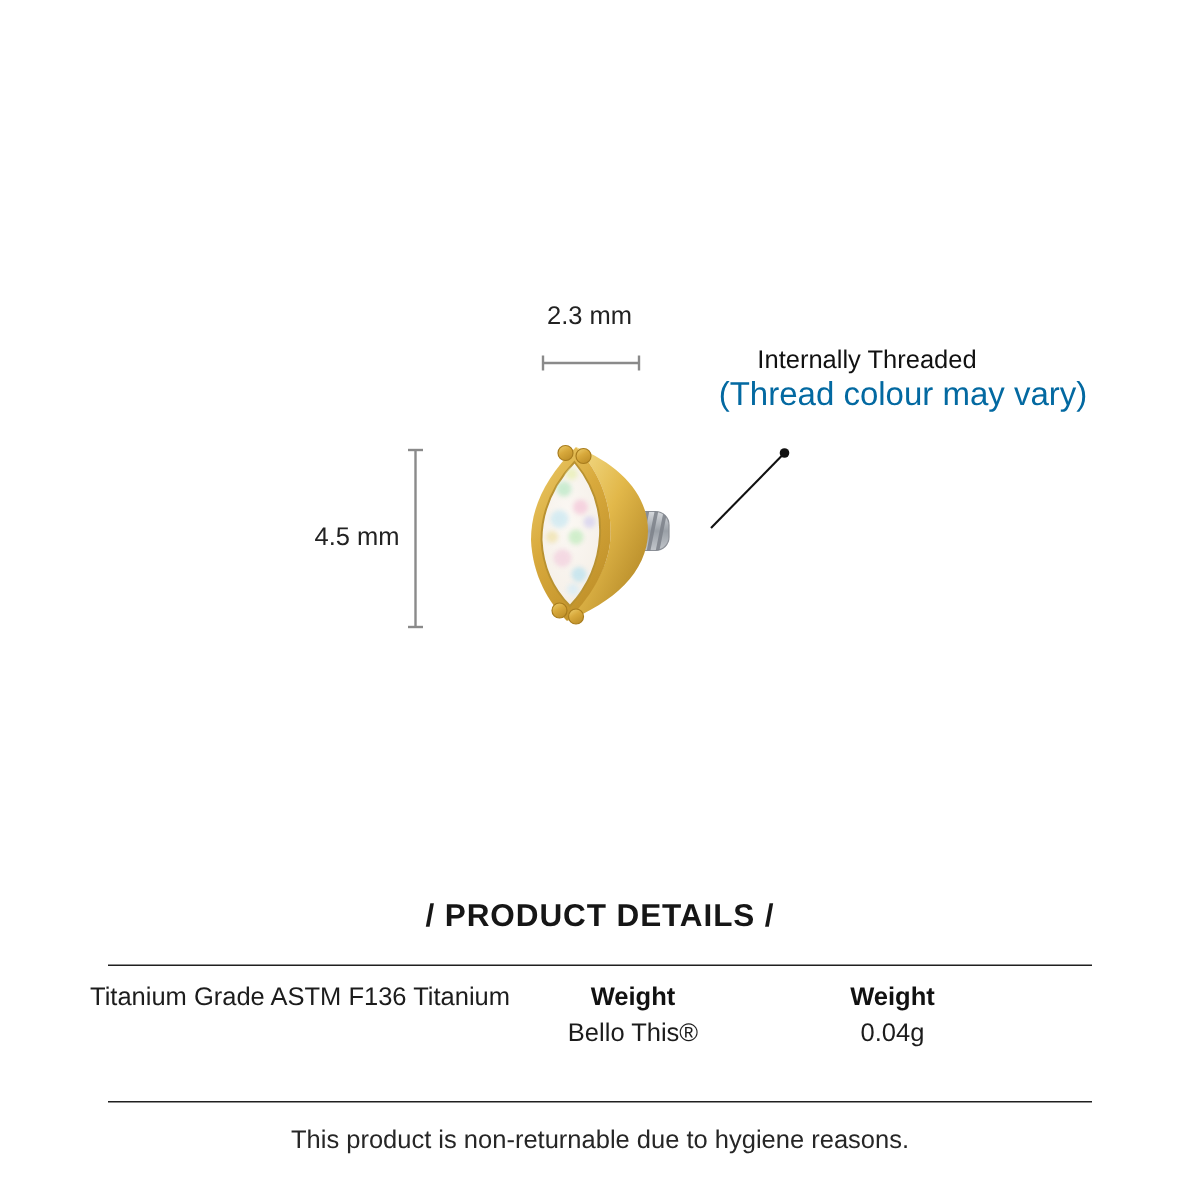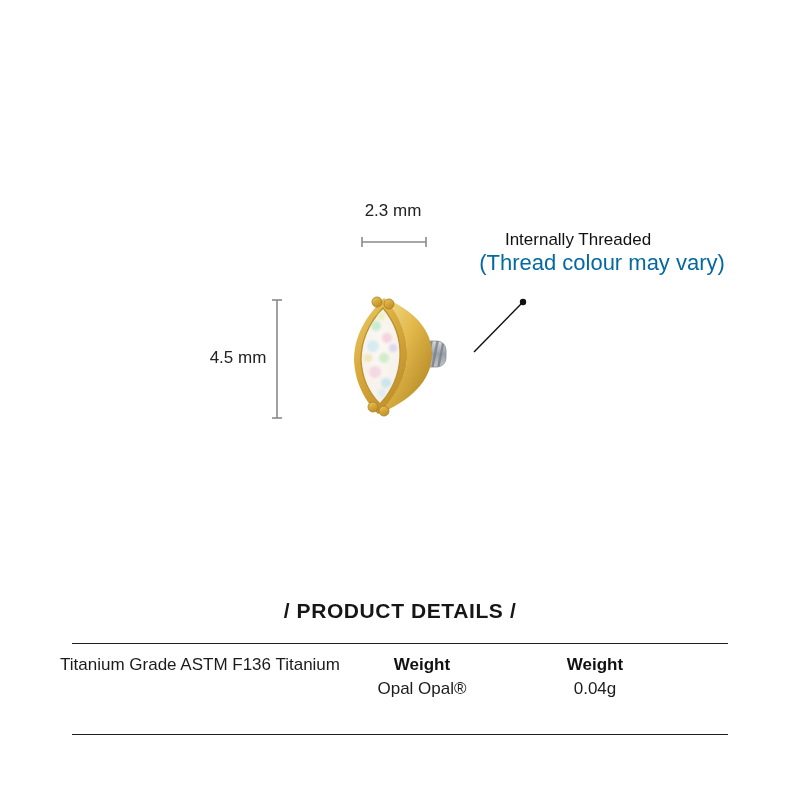--- a/index.html
+++ b/index.html
@@ -135,22 +135,23 @@
   <div class="abs ctr thread-note" style="left:578px; top:263px;">(Thread colour may vary)</div>
 
   <div class="abs ctr heading" style="left:400px; top:611px;">/ PRODUCT DETAILS /</div>
 
   <div class="spec-table">
     <div class="spec-col" style="left:128px;">
       <div class="spec-line">Titanium Grade ASTM F136 Titanium</div>
     </div>
     <div class="spec-col" style="left:350px;">
       <div class="spec-header">Weight</div>
-      <div class="spec-line">Opal Opal®</div>
+      <div class="spec-line">Bello This®</div>
     </div>
     <div class="spec-col" style="left:523px;">
       <div class="spec-header">Weight</div>
       <div class="spec-line">0.04g</div>
     </div>
   </div>
 
+  <div class="abs ctr footer-note" style="left:400px; top:760px;">This product is non-returnable due to hygiene reasons.</div>
 
 </div>
 
 </body></html>

